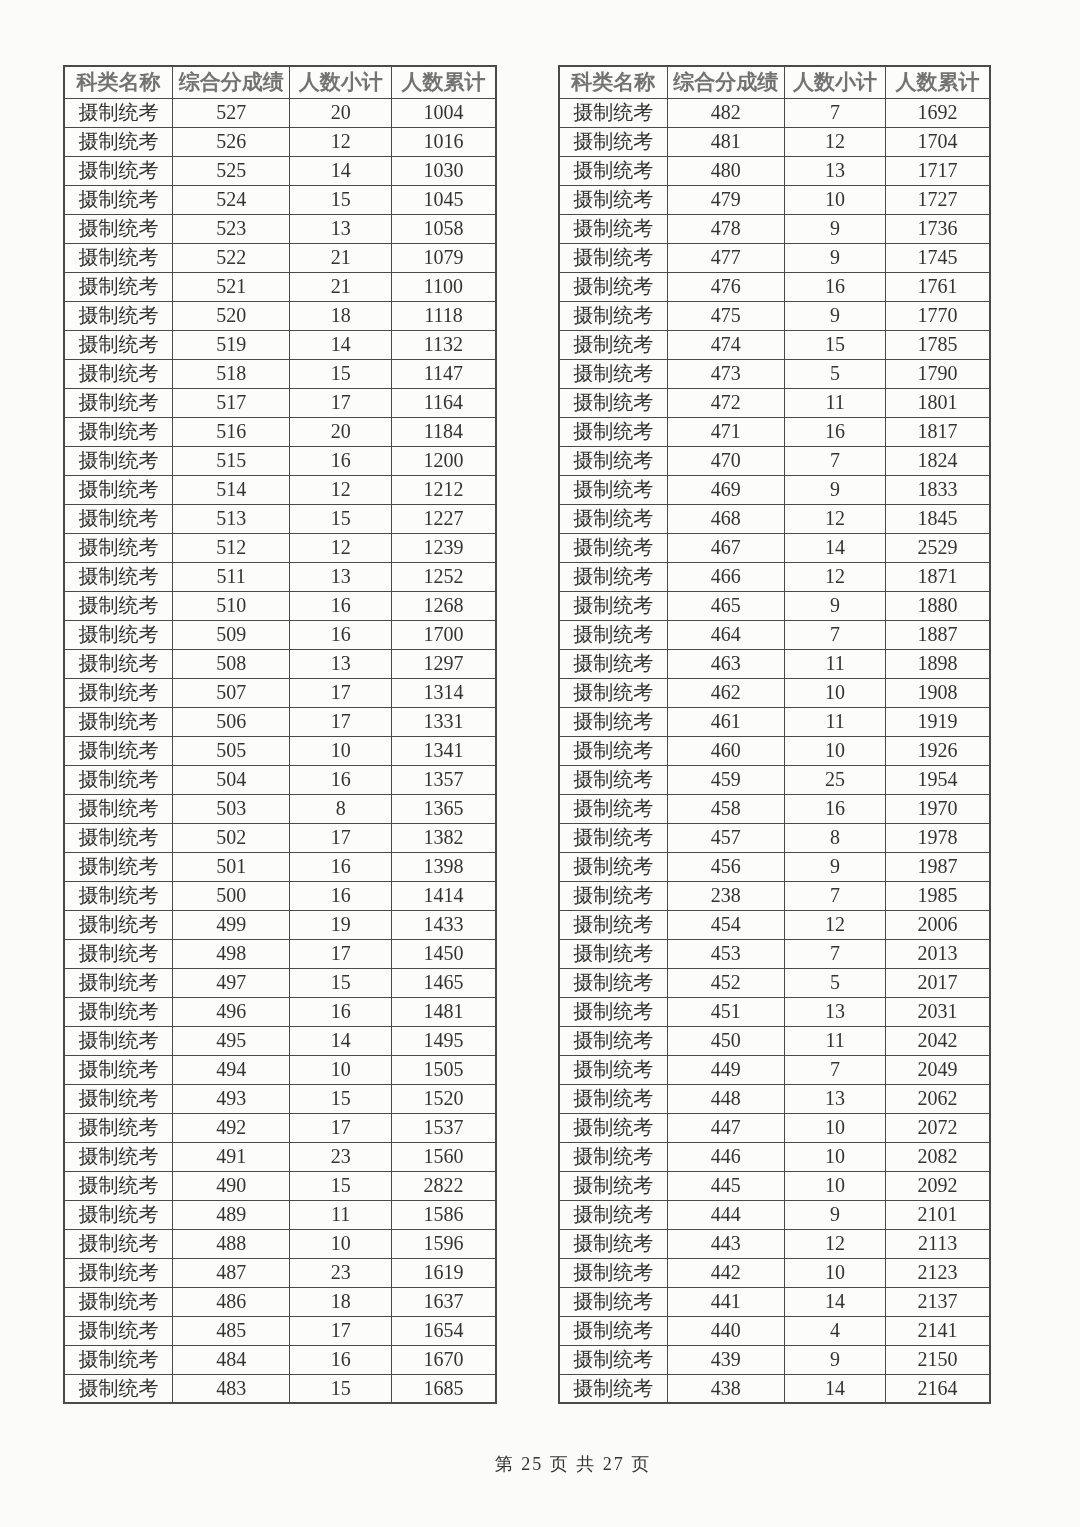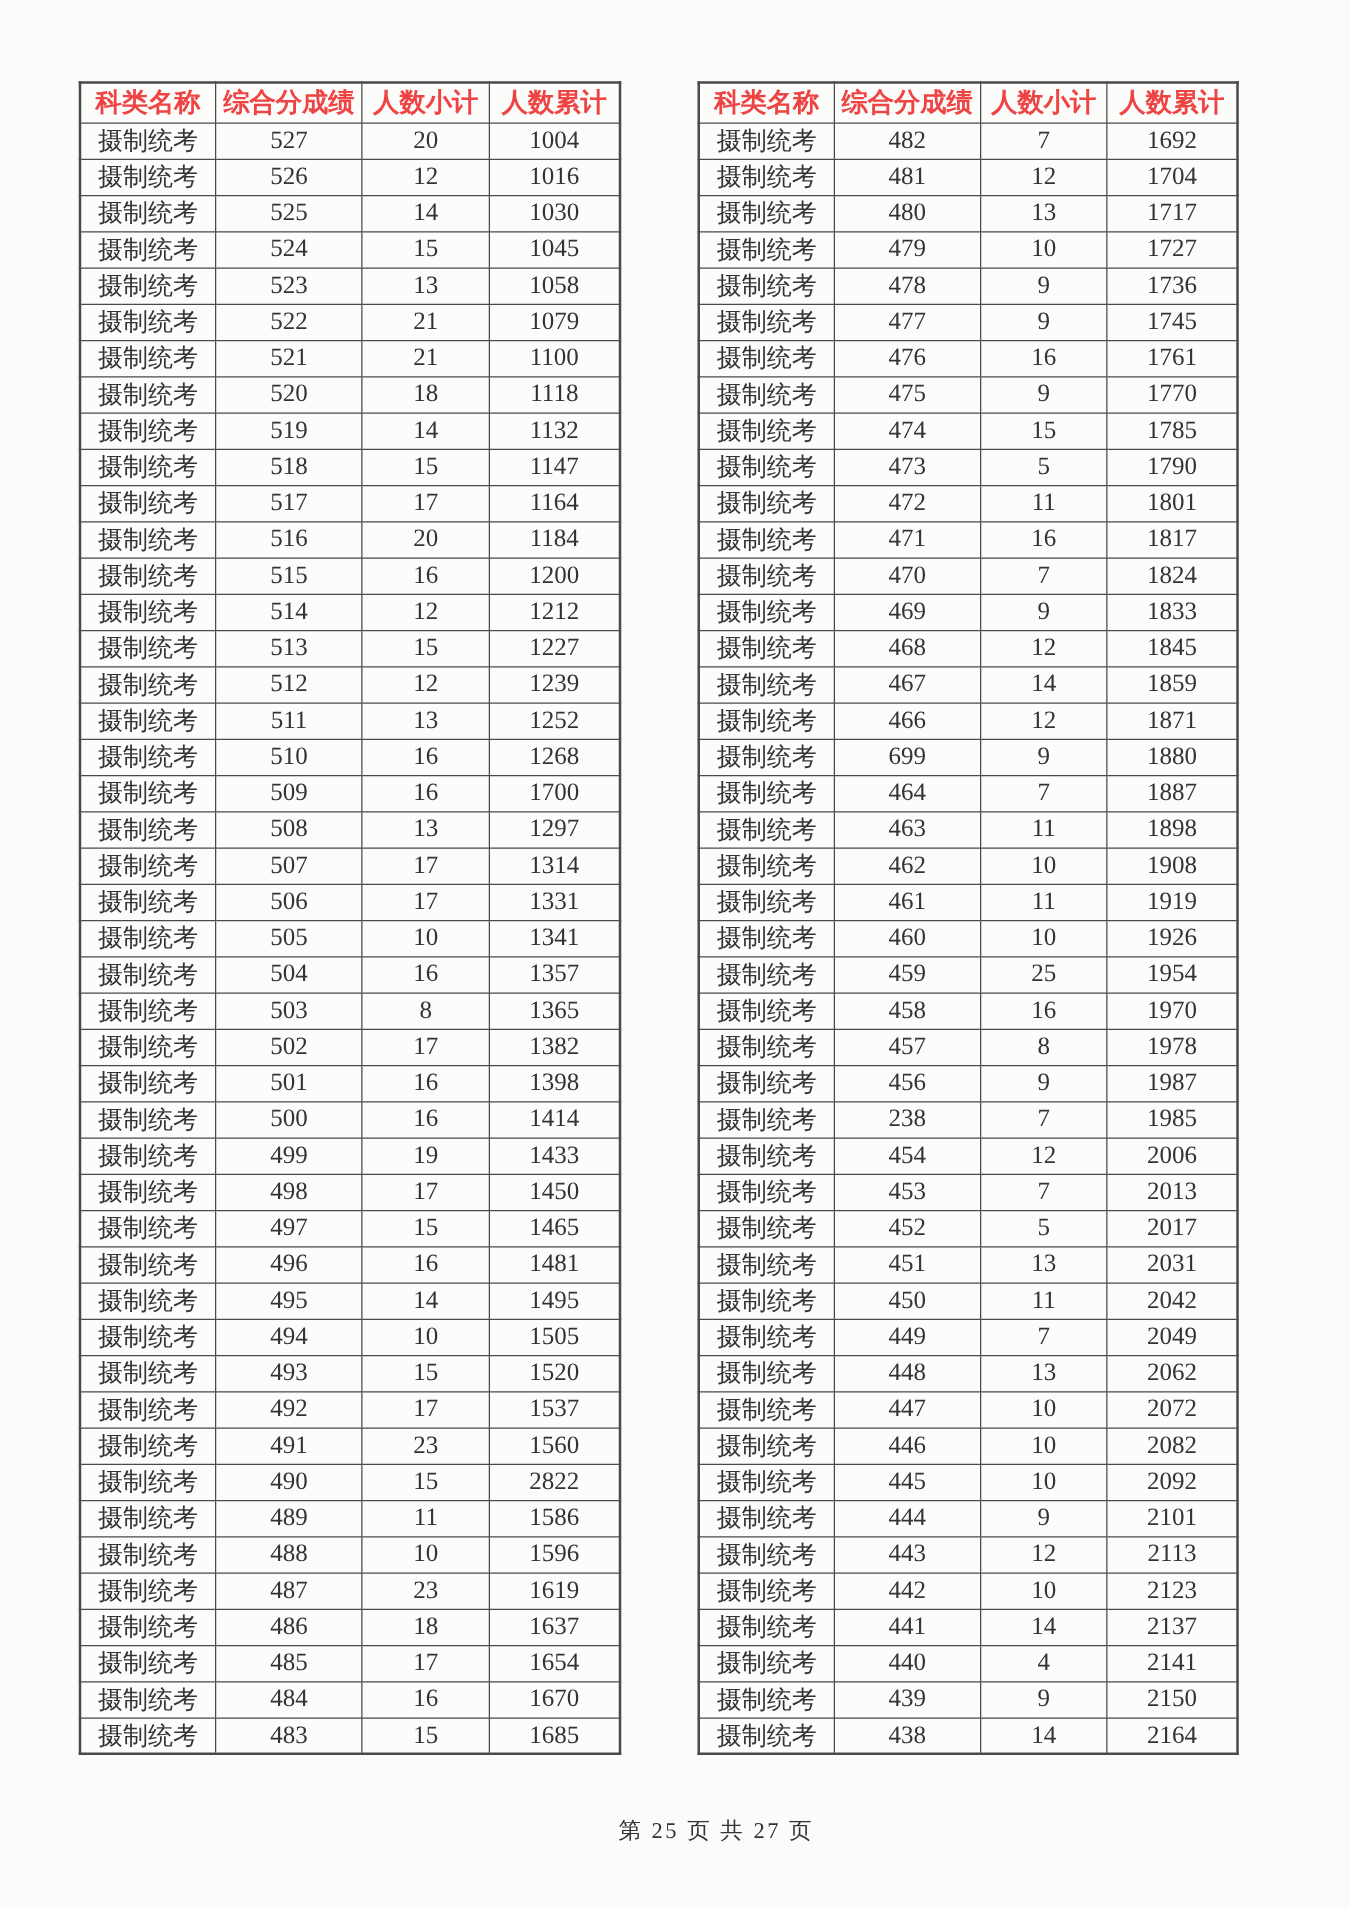--- a/index.html
+++ b/index.html
@@ -23,21 +23,21 @@
     border: 1px solid #4a4a4a;
     text-align: center;
     vertical-align: middle;
     white-space: nowrap;
     overflow: hidden;
   }
   .score-table th {
     height: 32px;
     font-size: 21px;
     font-weight: bold;
-    color: #ef4444;
+    color: #737373;
   }
   .score-table td {
     height: 29px;
     font-size: 20px;
     font-weight: normal;
     color: #333333;
   }
   .page-footer {
     position: absolute;
     top: 1452px;
@@ -445,31 +445,31 @@
       <tr>
         <td>摄制统考</td>
         <td>468</td>
         <td>12</td>
         <td>1845</td>
       </tr>
       <tr>
         <td>摄制统考</td>
         <td>467</td>
         <td>14</td>
-        <td>1859</td>
+        <td>2529</td>
       </tr>
       <tr>
         <td>摄制统考</td>
         <td>466</td>
         <td>12</td>
         <td>1871</td>
       </tr>
       <tr>
         <td>摄制统考</td>
-        <td>699</td>
+        <td>465</td>
         <td>9</td>
         <td>1880</td>
       </tr>
       <tr>
         <td>摄制统考</td>
         <td>464</td>
         <td>7</td>
         <td>1887</td>
       </tr>
       <tr>

